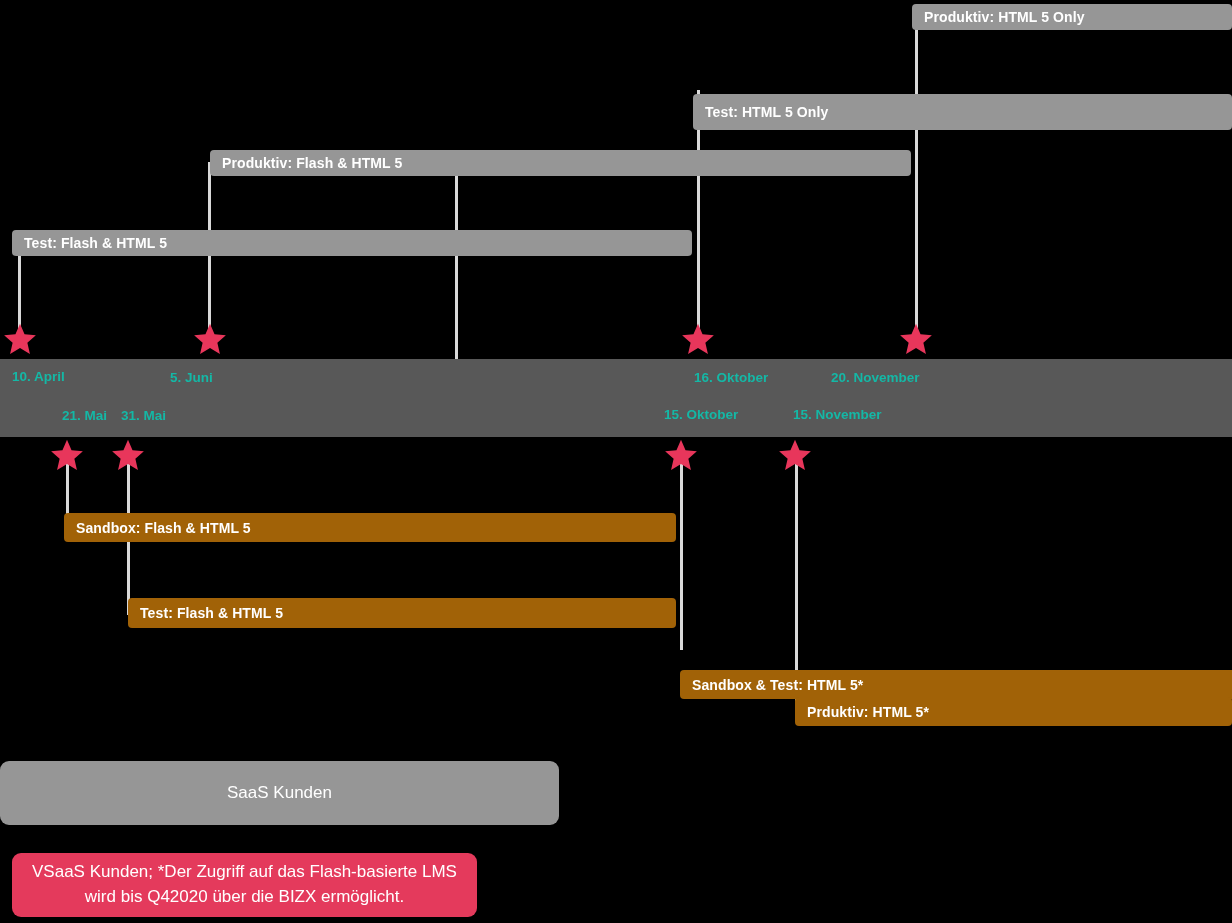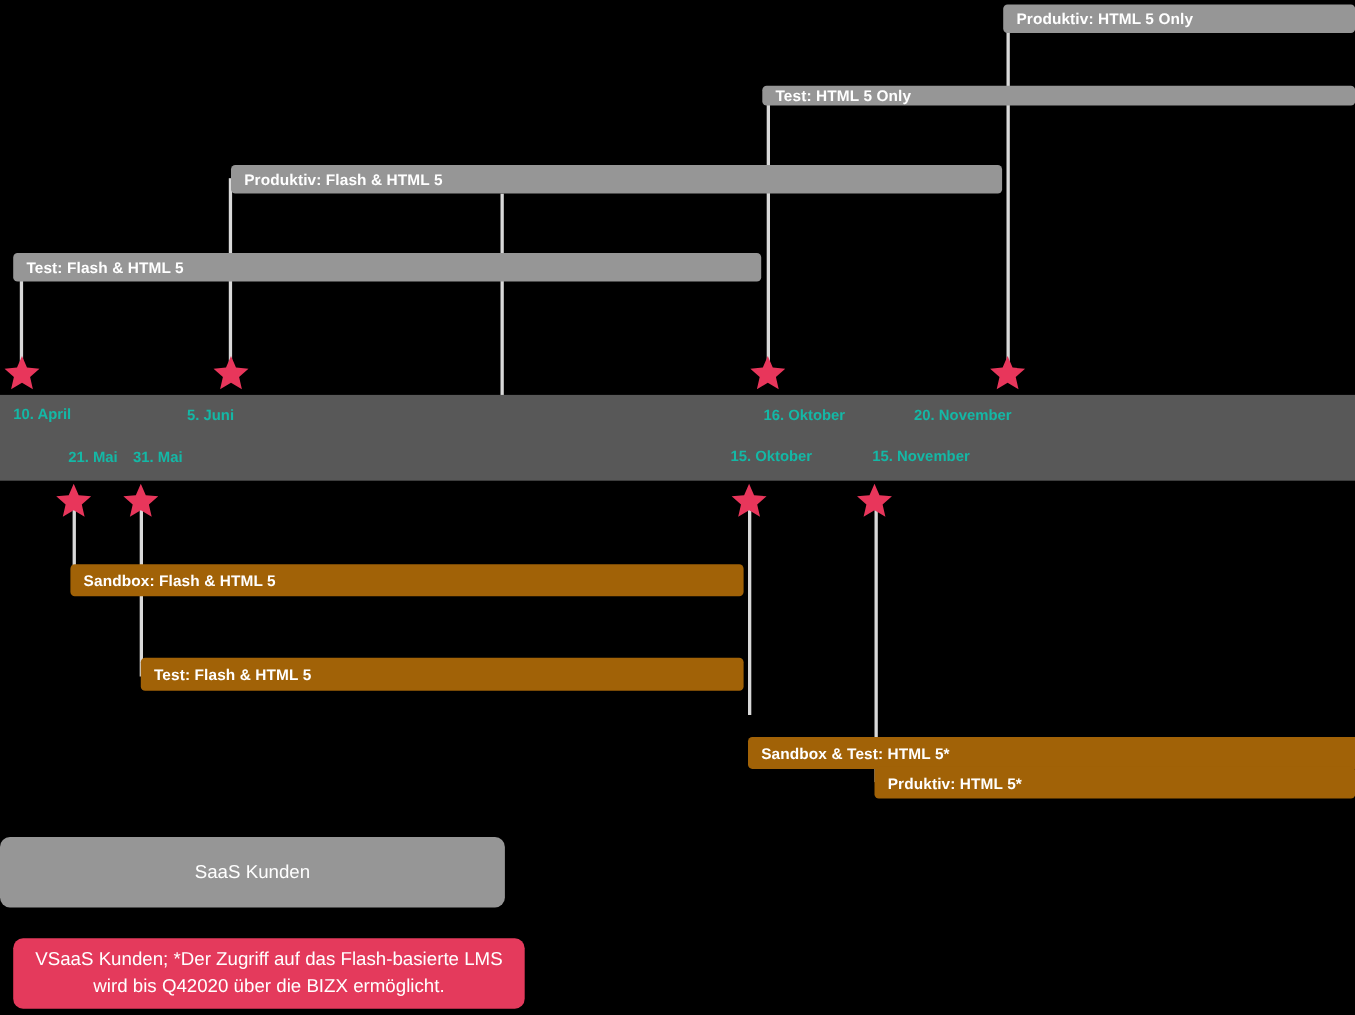--- a/index.html
+++ b/index.html
@@ -93,21 +93,21 @@
 <div class="connector" style="left: 18px; top: 242px; height: 95px;"></div>
     <div class="connector" style="left: 208px; top: 162px; height: 175px;"></div>
     <div class="connector" style="left: 455px; top: 176px; height: 185px;"></div>
     <div class="connector" style="left: 697px; top: 90px; height: 247px;"></div>
     <div class="connector" style="left: 915px; top: 16px; height: 321px;"></div>
     <div class="connector" style="left: 66px; top: 455px; height: 75px;"></div>
     <div class="connector" style="left: 127px; top: 455px; height: 160px;"></div>
     <div class="connector" style="left: 680px; top: 455px; height: 195px;"></div>
     <div class="connector" style="left: 795px; top: 455px; height: 256px;"></div>
     <div class="bar gray" style="left: 912px; top: 4px; width: 320px; height: 26px;">Produktiv: HTML 5 Only</div>
-    <div class="bar gray" style="left: 693px; top: 78px; width: 539px; height: 18px;">Test: HTML 5 Only</div>
+    <div class="bar gray" style="left: 693px; top: 94px; width: 539px; height: 36px;">Test: HTML 5 Only</div>
     <div class="bar gray" style="left: 210px; top: 150px; width: 701px; height: 26px;">Produktiv: Flash &amp; HTML 5</div>
     <div class="bar gray" style="left: 12px; top: 230px; width: 680px; height: 26px;">Test: Flash &amp; HTML 5</div>
     <div id="timeline-band"></div>
     <div class="date-label" style="left: 12px; top: 369px;">10. April</div>
     <div class="star" style="left: 3px; top: 322px;">
       <svg viewBox="0 0 24 24" aria-hidden="true">
         <path fill="currentColor" d="M12 1.2 L15.2 8.6 L23.2 9.3 L17.2 14.6 L19.0 22.5 L12 18.3 L5.0 22.5 L6.8 14.6 L0.8 9.3 L8.8 8.6 Z"></path>
       </svg>
     </div>
     <div class="date-label" style="left: 170px; top: 370px;">5. Juni</div>
@@ -149,15 +149,15 @@
     <div class="date-label" style="left: 793px; top: 407px;">15. November</div>
     <div class="star" style="left: 778px; top: 438px;">
       <svg viewBox="0 0 24 24" aria-hidden="true">
         <path fill="currentColor" d="M12 1.2 L15.2 8.6 L23.2 9.3 L17.2 14.6 L19.0 22.5 L12 18.3 L5.0 22.5 L6.8 14.6 L0.8 9.3 L8.8 8.6 Z"></path>
       </svg>
     </div>
     <div class="bar pink" style="left: 64px; top: 513px; width: 612px; height: 29px;">Sandbox: Flash &amp; HTML 5</div>
     <div class="bar pink" style="left: 128px; top: 598px; width: 548px; height: 30px;">Test: Flash &amp; HTML 5</div>
     <div class="bar pink" style="left: 680px; top: 670px; width: 620px; height: 29px;">Sandbox &amp; Test: HTML 5*</div>
     <div class="bar pink" style="left: 795px; top: 697px; width: 437px; height: 29px;">Prduktiv: HTML 5*</div>
-    <div id="legend-saas" class="legend-box" style="left: 0px; top: 761px; width: 459px; height: 64px;">SaaS Kunden</div>
+    <div id="legend-saas" class="legend-box" style="left: 0px; top: 761px; width: 559px; height: 64px;">SaaS Kunden</div>
     <div id="legend-vsaas" class="legend-box" style="left: 12px; top: 853px; width: 465px; height: 64px;">VSaaS Kunden; *Der Zugriff auf das Flash-basierte LMS wird bis Q42020 über die BIZX ermöglicht.</div>
   </div>
 
 </body></html>

